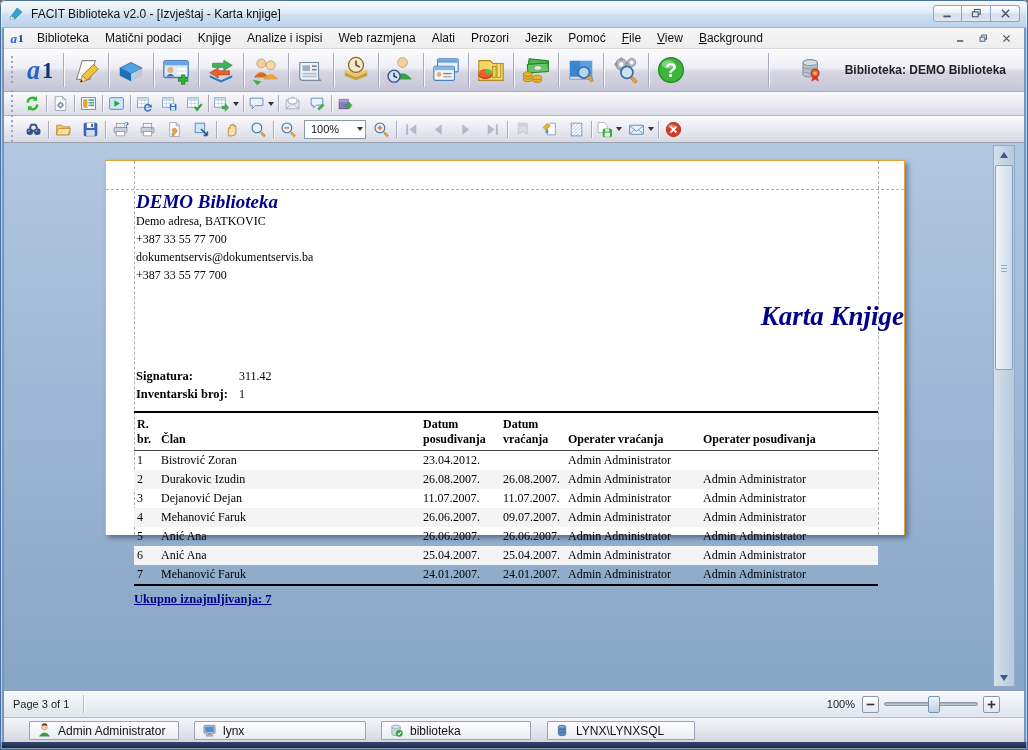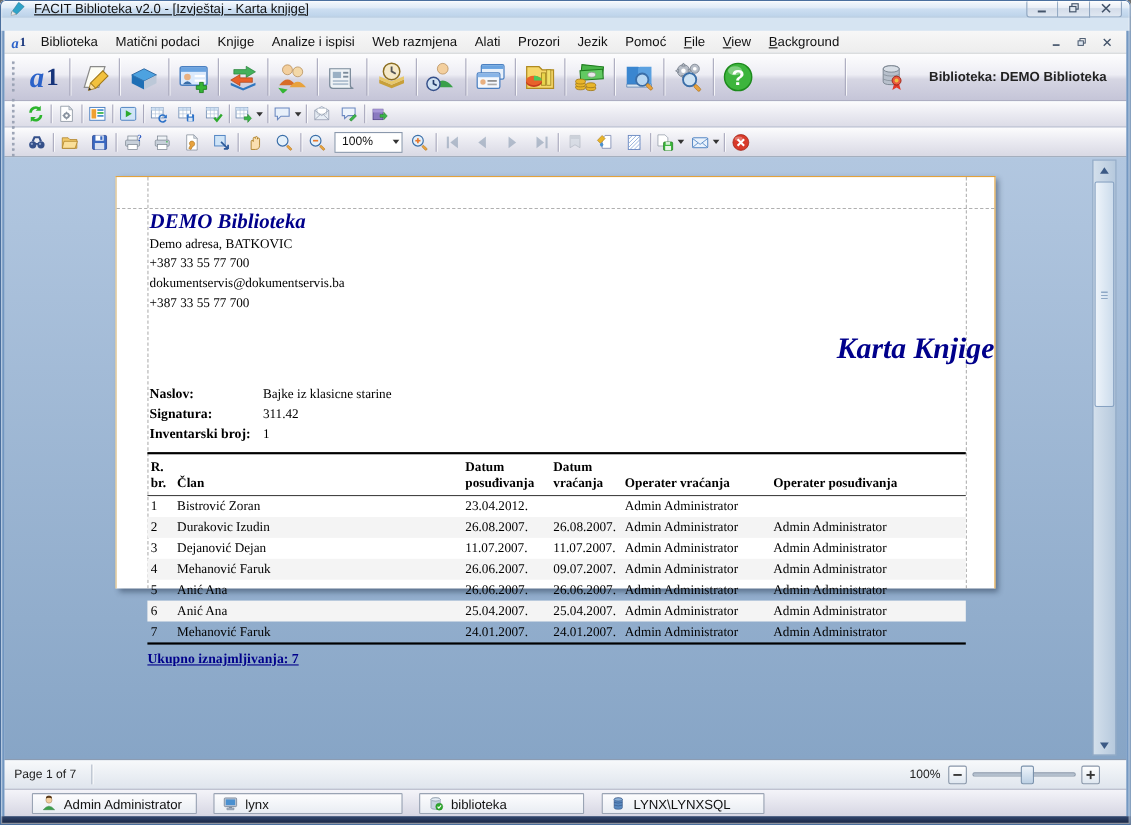--- a/index.html
+++ b/index.html
@@ -4,21 +4,21 @@
 <style>
   html,body{margin:0;padding:0;background:#6b6b6b;}
   *{box-sizing:border-box;}
   .window{position:relative;width:1028px;height:750px;font-family:"Liberation Sans",sans-serif;font-size:12px;background:#d6e4f2;border-radius:5px 5px 0 0;overflow:hidden;}
   .frame{position:absolute;inset:0;border-radius:5px 5px 0 0;box-shadow:inset 0 0 0 1px #4a6f9e, inset 0 0 0 2px rgba(255,255,255,.5);pointer-events:none;z-index:60;}
   .side-l,.side-r{position:absolute;top:28px;bottom:8px;width:4px;z-index:5;}
   .side-l{left:0;background:linear-gradient(90deg,#8fb0d4,#6a8fbb);}
   .side-r{right:0;background:linear-gradient(270deg,#8fb0d4,#6a8fbb);}
   .bottomframe{position:absolute;left:0;right:0;bottom:0;height:8px;background:linear-gradient(#32476e,#141f3a);z-index:5;}
 
-  .titlebar{position:absolute;left:0;top:0;width:100%;height:16px;display:flex;align-items:center;padding:0 8px;background:linear-gradient(#f6fafd,#e2ecf7 45%,#cddff2 55%,#bdd3ea);border-radius:5px 5px 0 0;border-bottom:1px solid #9ab2cd;text-decoration:underline;}
+  .titlebar{position:absolute;left:0;top:0;width:100%;height:28px;display:flex;align-items:center;padding:0 8px;background:linear-gradient(#f6fafd,#e2ecf7 45%,#cddff2 55%,#bdd3ea);border-radius:5px 5px 0 0;border-bottom:1px solid #9ab2cd;}
   .titlebar .ico{width:16px;height:16px;}
   .title-text{margin-left:7px;color:#111;}
   .win-controls{margin-left:auto;display:flex;}
   .win-btn{width:29px;height:17px;border:1px solid #90a6c0;border-left:none;background:linear-gradient(#ffffff,#e9eef6 48%,#d3dce9 52%,#e0e8f2);display:flex;align-items:center;justify-content:center;padding:0;}
   .win-btn:first-child{border-left:1px solid #90a6c0;border-radius:3px 0 0 3px;}
   .win-btn:last-child{border-radius:0 3px 3px 0;}
   .win-btn .ico{width:13px;height:13px;}
 
   .menubar{position:absolute;left:4px;right:4px;top:28px;height:21px;background:linear-gradient(#f7f7f7,#ededed);display:flex;align-items:center;padding:0 4px;border-bottom:1px solid #d8d8d8;}
   .menubar .ico{width:15px;height:15px;margin:0 4px 0 2px;}
@@ -743,24 +743,20 @@
       <div class="mline m-right"></div>
 
       <div class="rh-name">DEMO Biblioteka</div>
       <div class="rh-line rh-addr">Demo adresa, BATKOVIC</div>
       <div class="rh-line rh-p1">+387 33 55 77 700</div>
       <div class="rh-line rh-mail">dokumentservis@dokumentservis.ba</div>
       <div class="rh-line rh-p2">+387 33 55 77 700</div>
 
       <div class="r-title">Karta Knjige</div>
 
-      <div class="d-row d-0">
-        <span class="d-label">Naslov:</span>
-        <span class="d-value">Bajke iz klasicne starine</span>
-      </div>
       <div class="d-row d-1">
         <span class="d-label">Signatura:</span>
         <span class="d-value">311.42</span>
       </div>
       <div class="d-row d-2">
         <span class="d-label">Inventarski broj:</span>
         <span class="d-value">1</span>
       </div>
 
       <div class="rtable">
@@ -842,21 +838,21 @@
           <span class="tri-up"></span>
         </span>
       <span class="sthumb"></span>
       <span class="sarr sarr-down">
           <span class="tri-down"></span>
         </span>
     </div>
   </div>
 
   <div class="status1">
-    <span class="page-label">Page 1 of 7</span>
+    <span class="page-label">Page 3 of 1</span>
     <span class="sdiv"></span>
     <span class="zoomctrl">
       <span class="zlabel">100%</span>
       <button class="zbtn">
           <span class="ico">
             <svg viewBox="0 0 16 16">
               <rect x="2.5" y="6.8" width="11" height="2.4" fill="#333"></rect>
             </svg>
           </span>
         </button>

